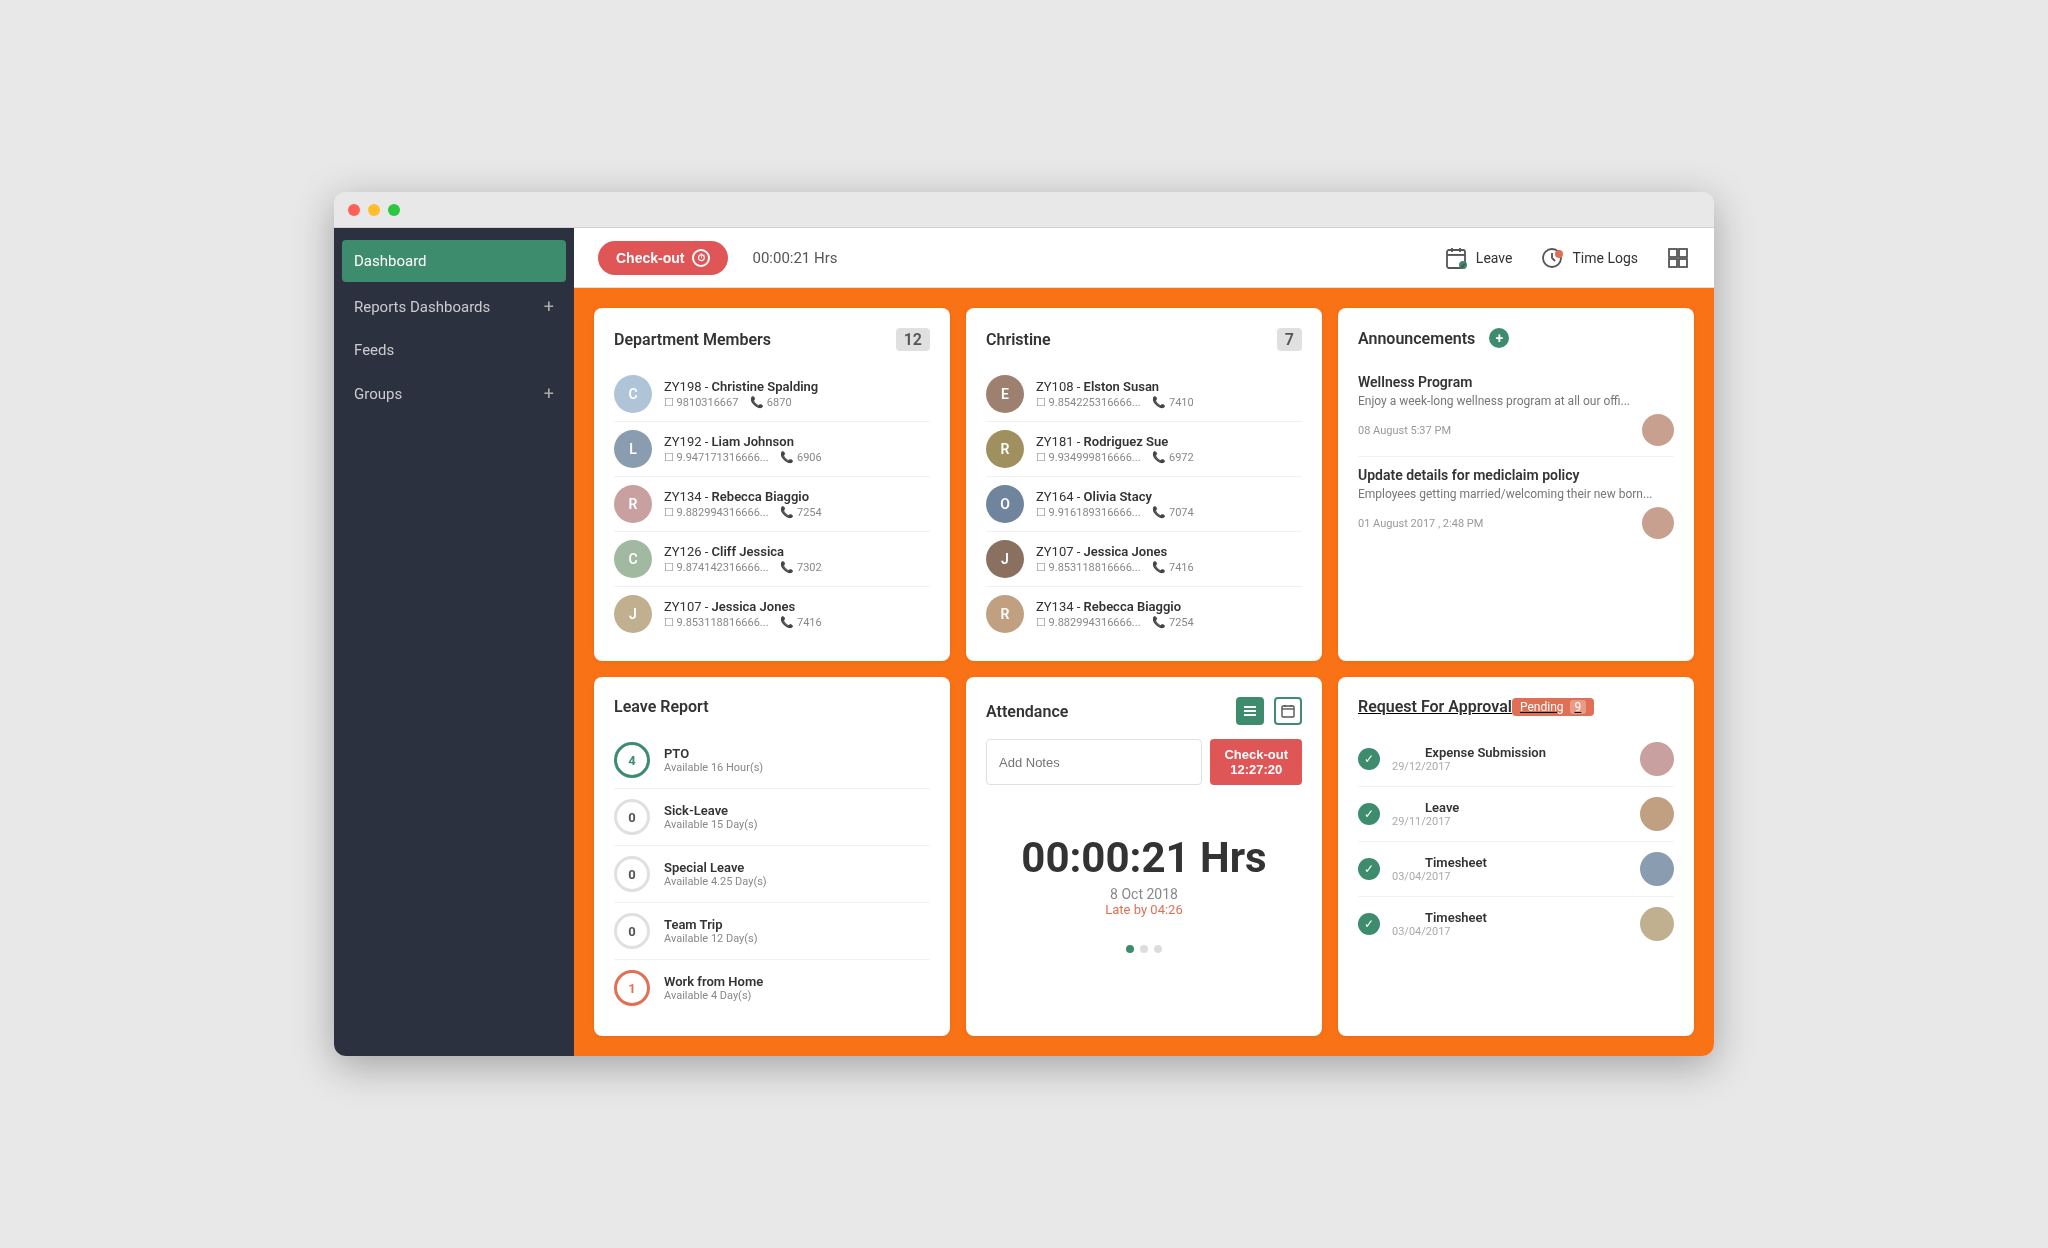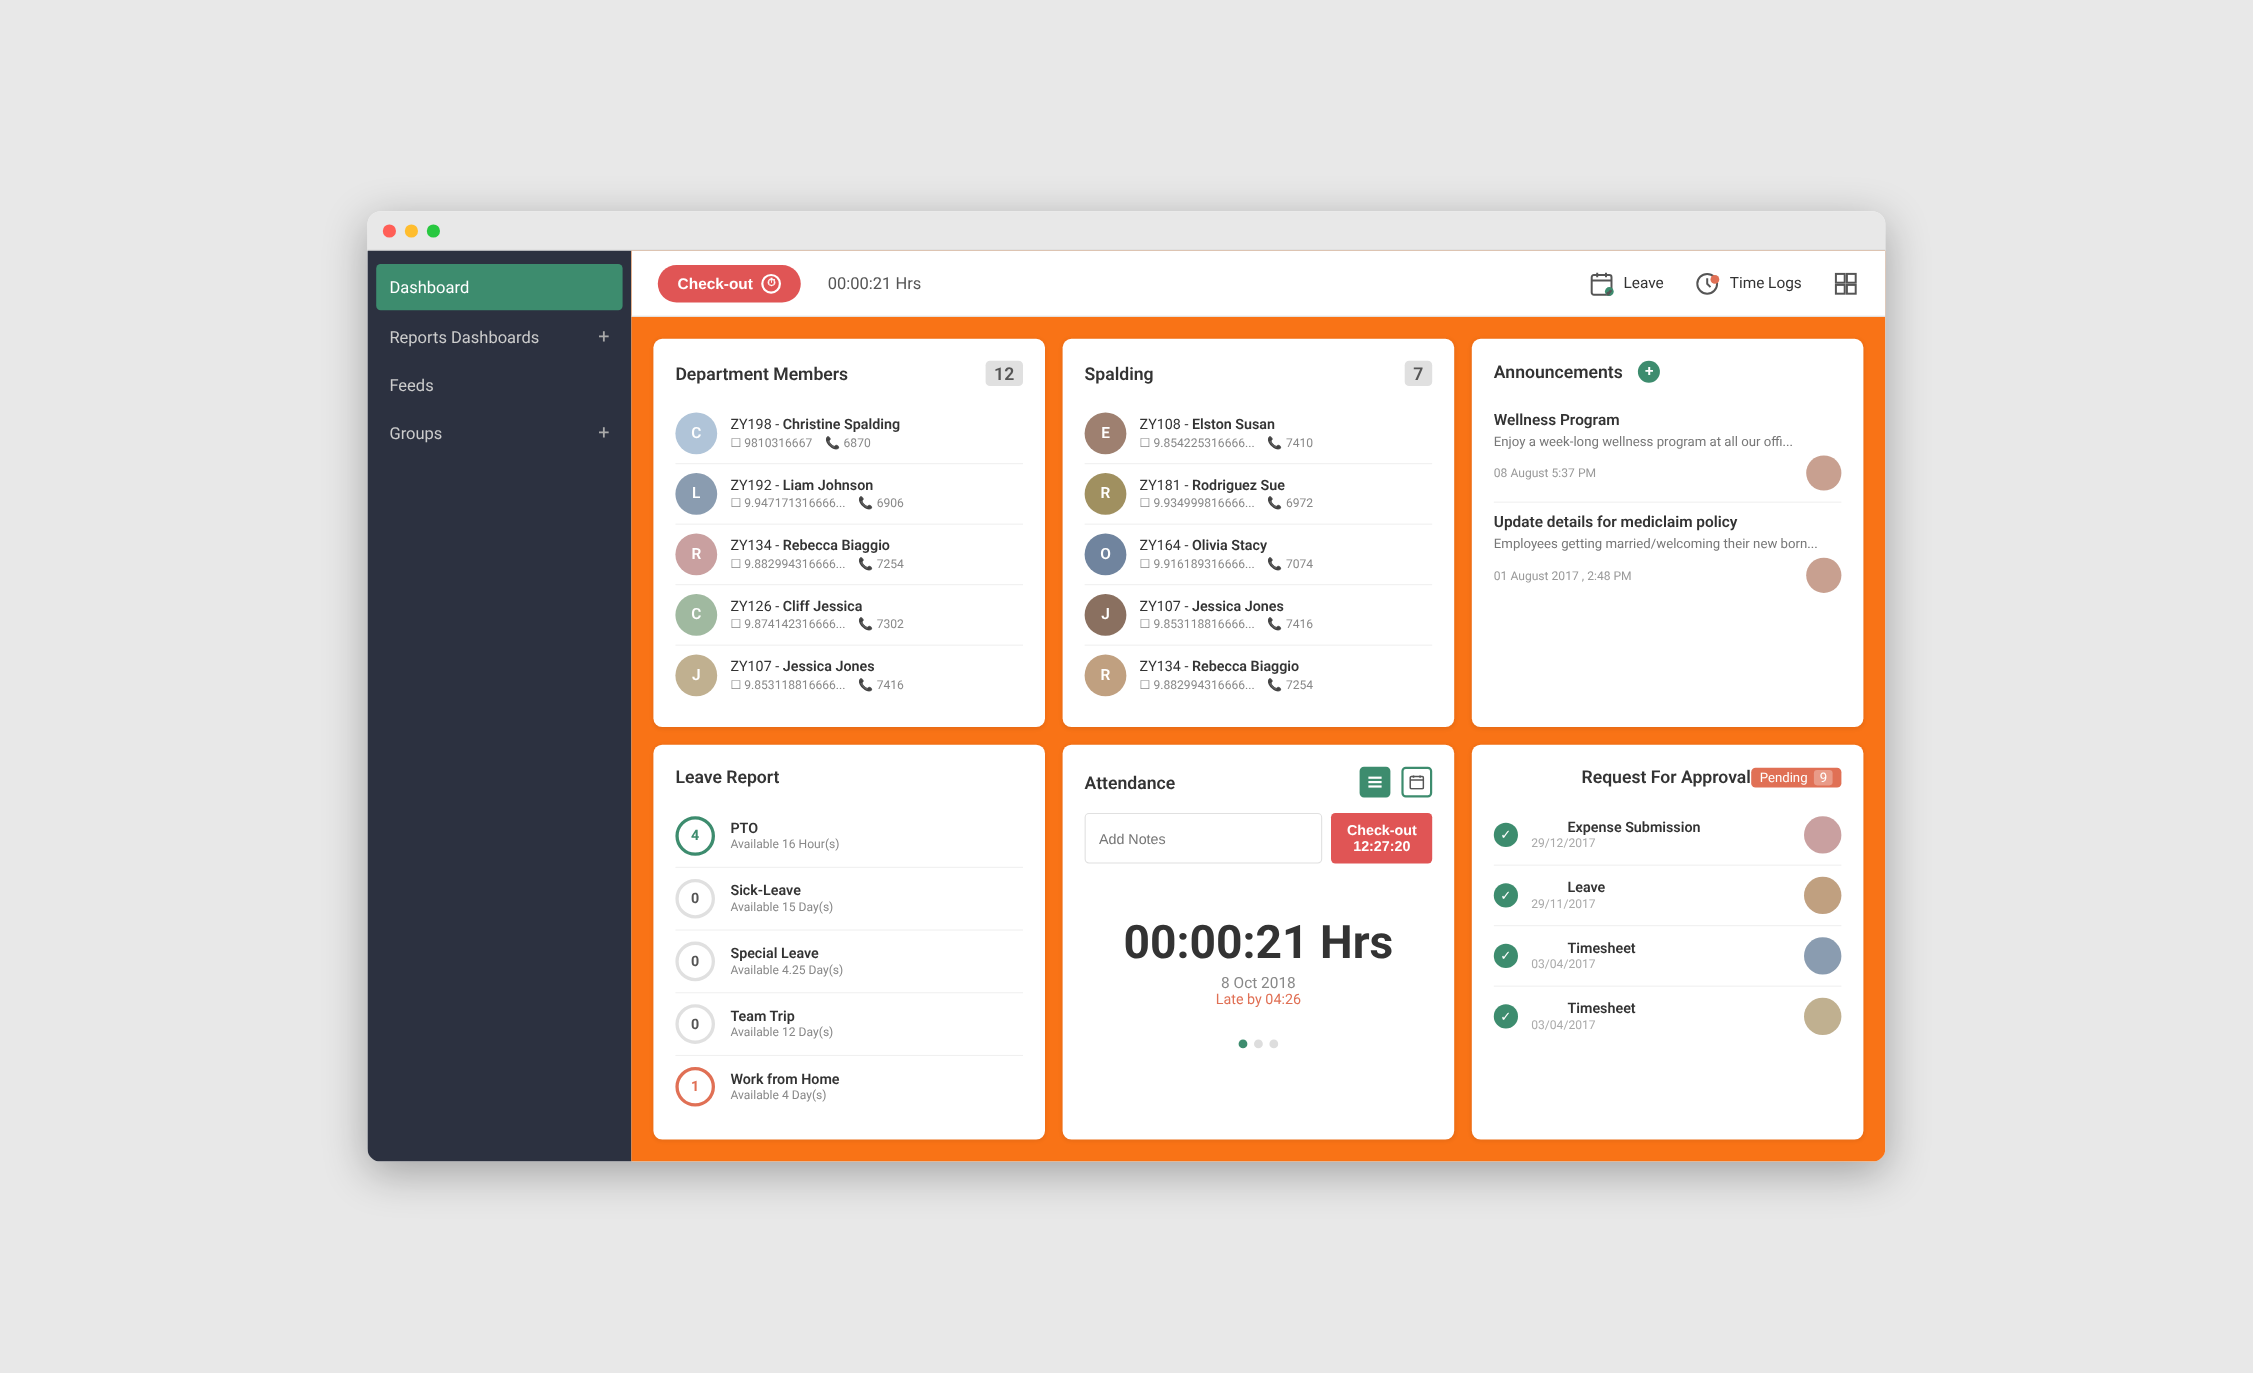--- a/index.html
+++ b/index.html
@@ -233,21 +233,21 @@
     }
     .att-timer { text-align: center; padding: 16px 0; }
     .att-time-big { font-size: 42px; font-weight: 700; color: #333; }
     .att-date { font-size: 14px; color: #888; margin-top: 4px; }
     .att-late { font-size: 13px; color: #e07055; }
     .att-dots { display: flex; justify-content: center; gap: 6px; margin-top: 12px; }
     .att-dot { width: 8px; height: 8px; border-radius: 50%; background: #ddd; }
     .att-dot.active { background: #3d8c6e; }
 
     
-    .approval-header { display: flex; align-items: center; justify-content: flex-end; margin-bottom: 16px; }
+    .approval-header { display: flex; align-items: center; justify-content: flex-start; margin-bottom: 16px; text-decoration: underline; }
     .approval-title { font-size: 16px; font-weight: 600; color: #333; }
     .pending-badge {
       background: #e07055; color: #fff; border-radius: 4px;
       padding: 2px 8px; font-size: 12px; display: flex; align-items: center; gap: 6px;
     }
     .approval-item {
       display: flex; align-items: center; gap: 12px;
       padding: 10px 0; border-bottom: 1px solid #f0f0f0;
     }
     .approval-item:last-child { border-bottom: none; }
@@ -405,21 +405,21 @@
           <span>☐ 9.853118816666...</span>
           <span>📞 7416</span>
         </div>
       </div>
     </div>
             </div>
         </div>
 
         <div class="card">
           <div class="card-title">
-            <span>Spalding</span>
+            <span>Christine</span>
             <span class="badge">7</span>
           </div>
           <div id="favorites-list">
     <div class="member-item">
       <div class="avatar av-f1">E</div>
       <div class="member-info">
         <div class="member-id-name">ZY108 - <strong>Elston Susan</strong></div>
         <div class="member-contact">
           <span>☐ 9.854225316666...</span>
           <span>📞 7410</span>

